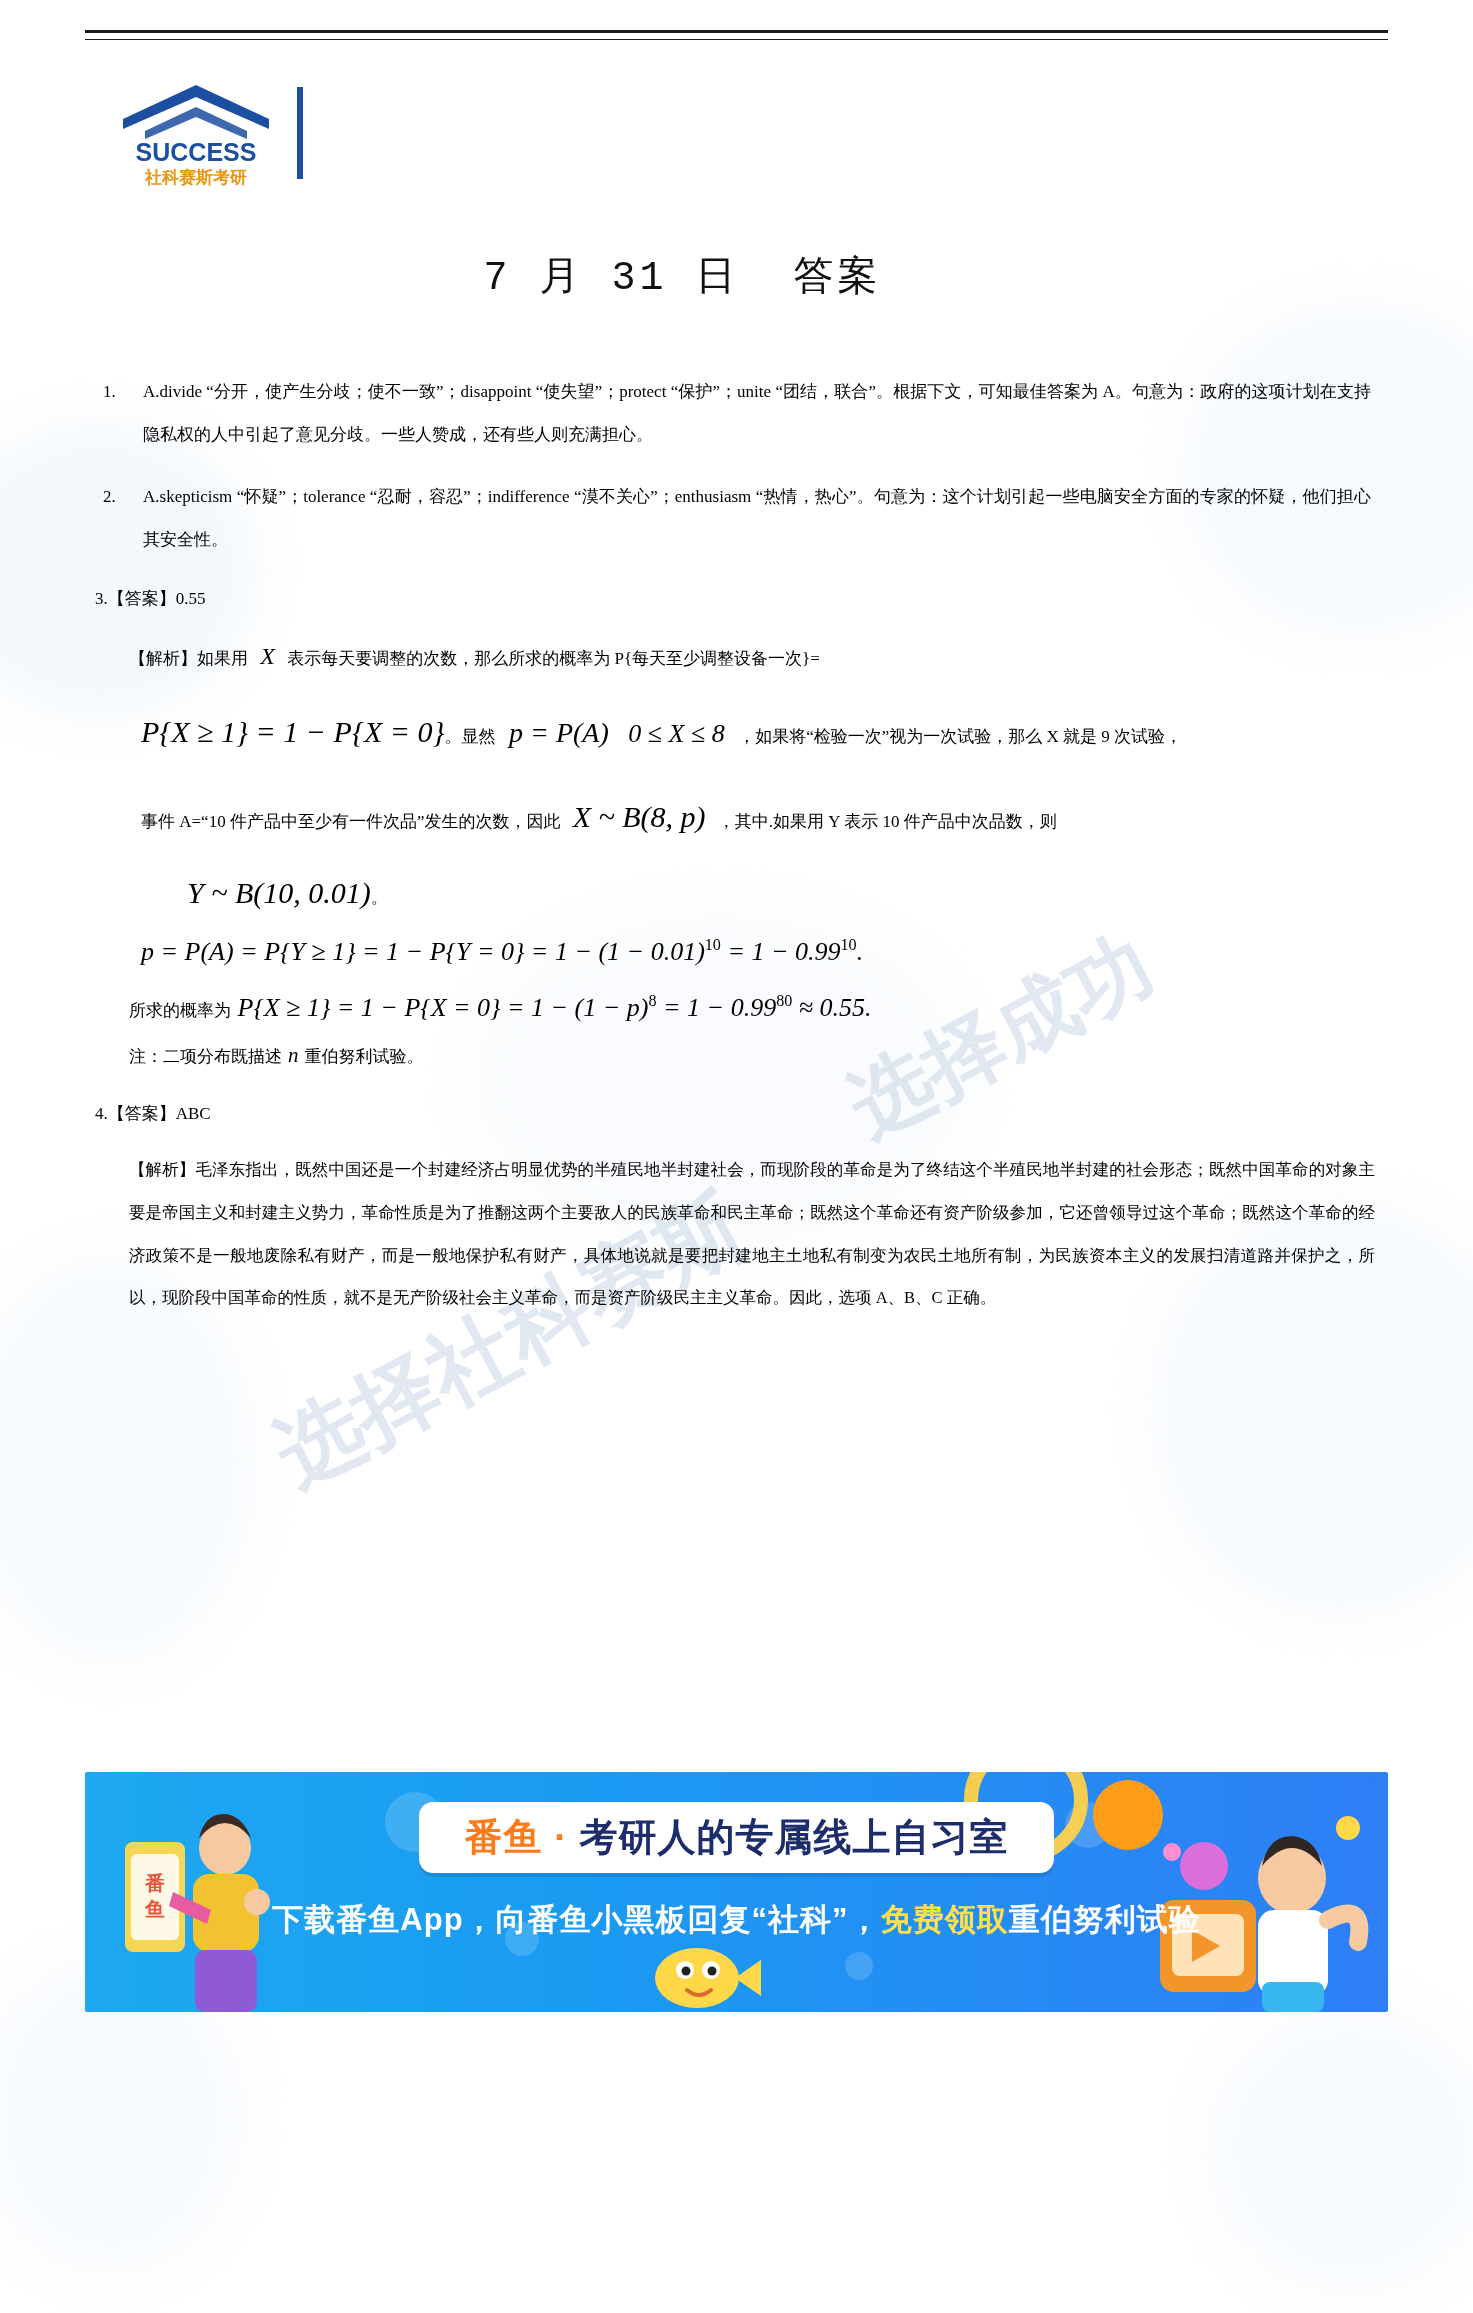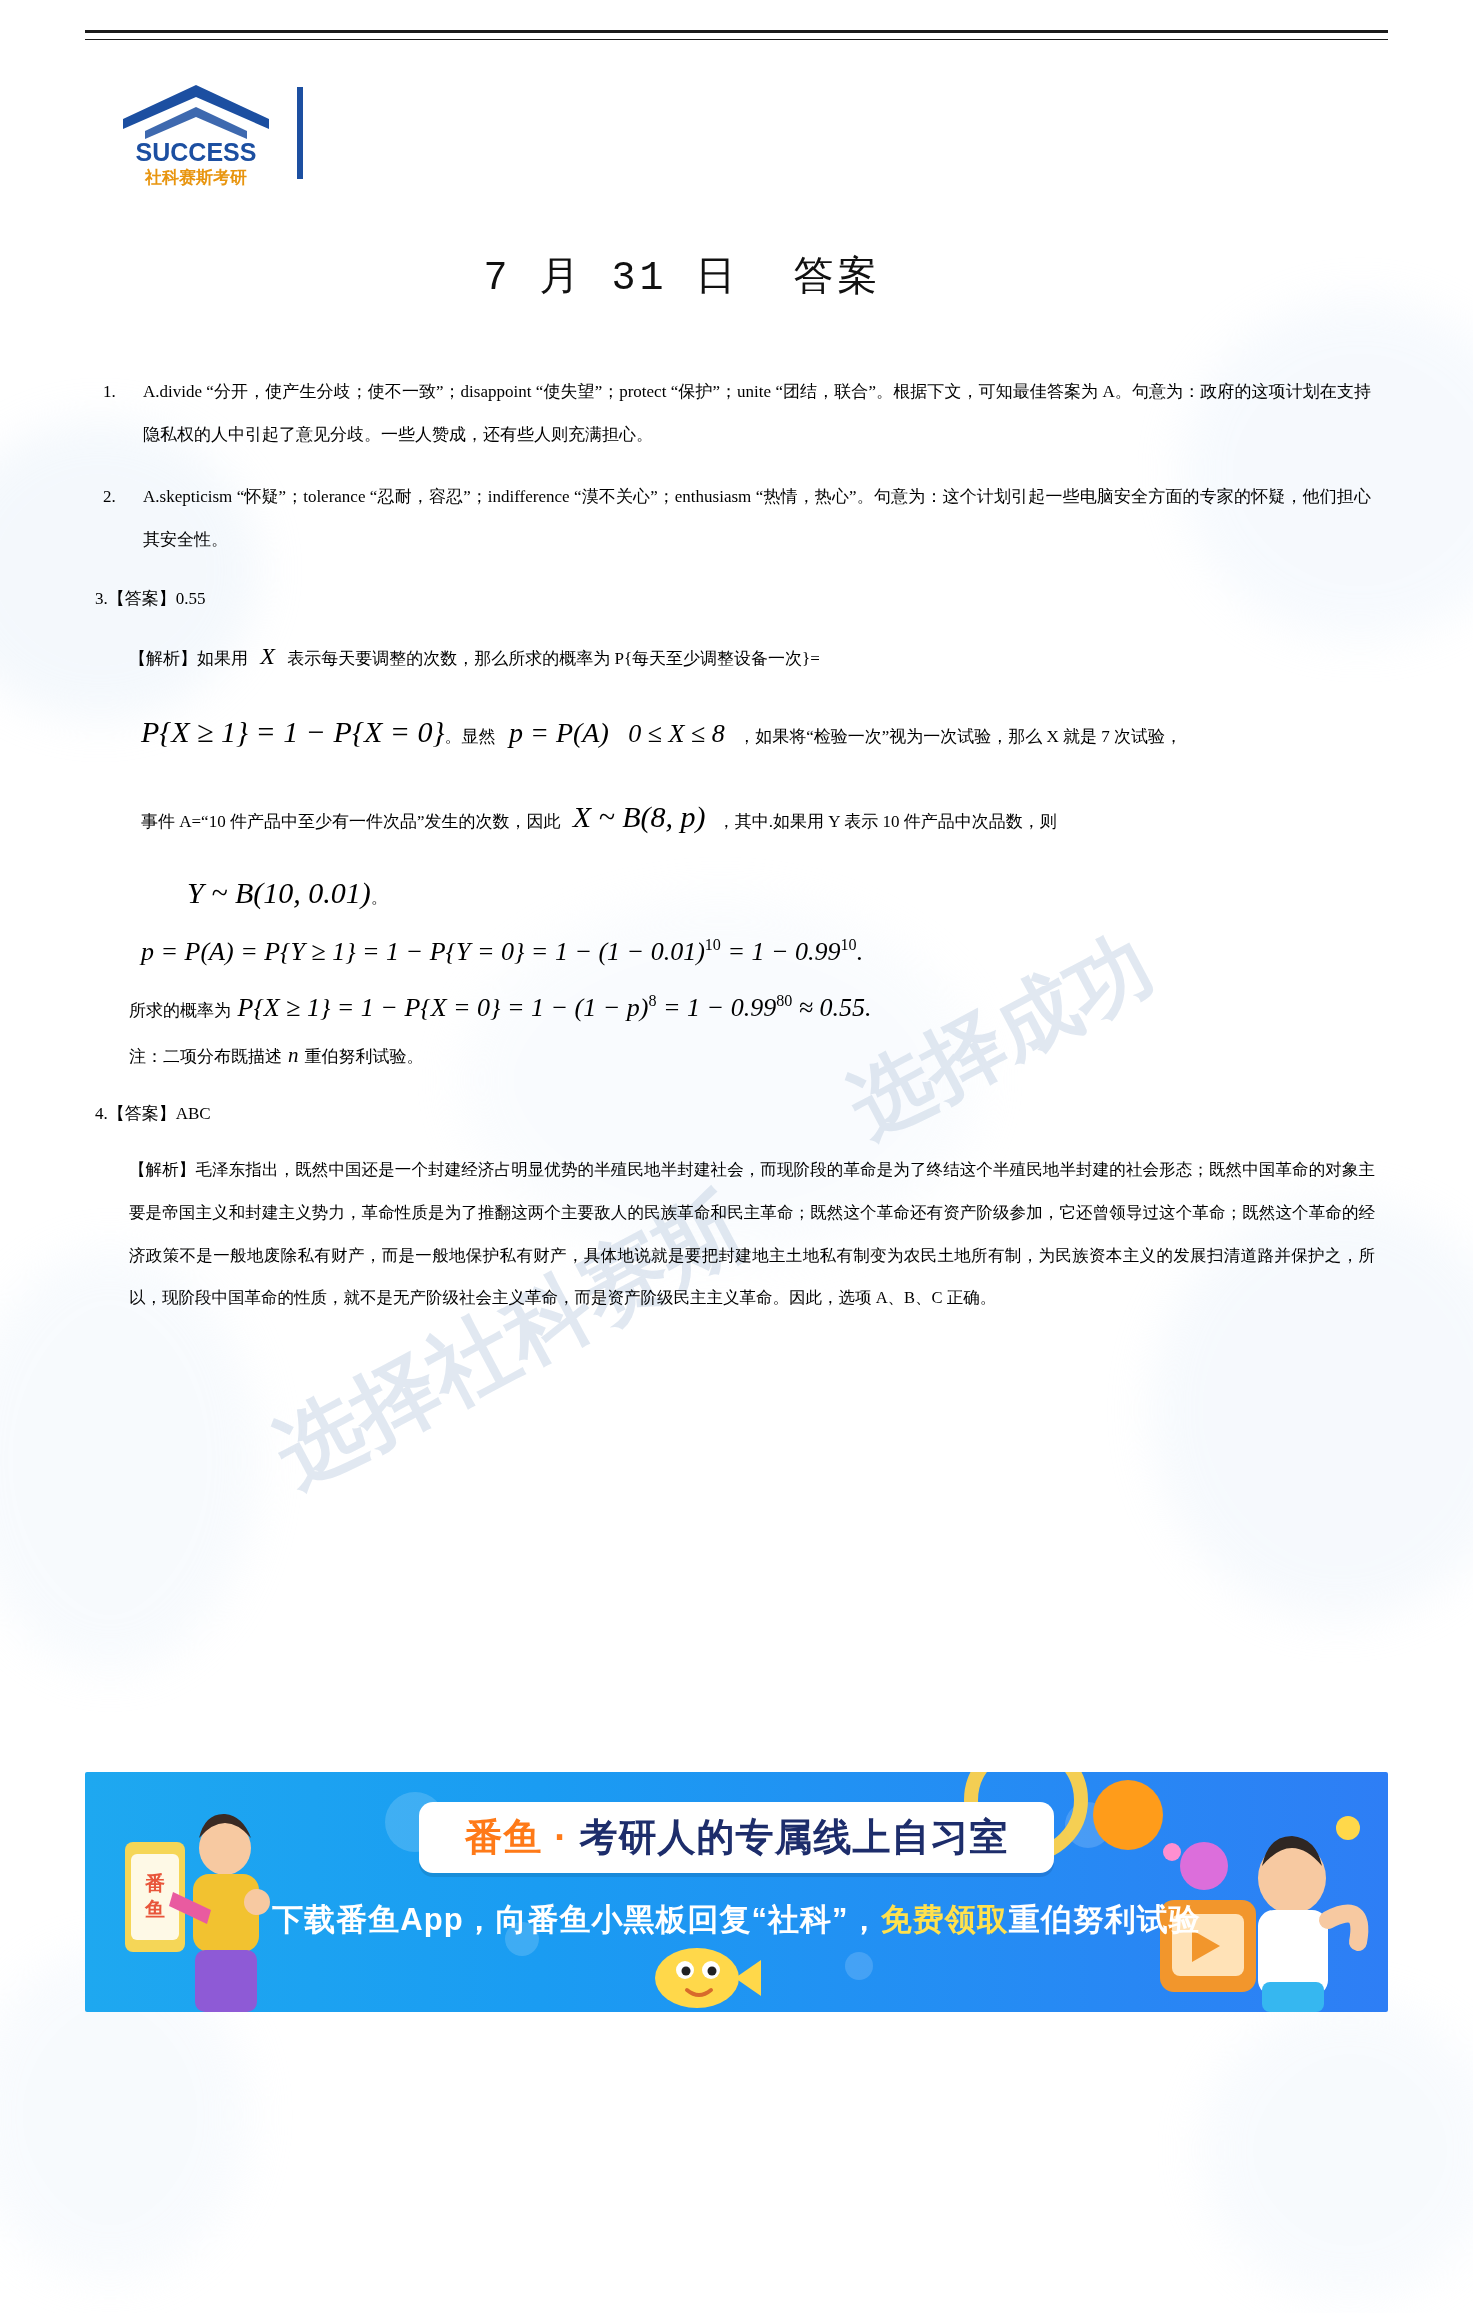--- a/index.html
+++ b/index.html
@@ -336,21 +336,21 @@
     <div class="exp-block">
       <span>【解析】如果用</span>
       <span class="mi mmed" style="padding:0 8px;">X</span>
       <span>表示每天要调整的次数，那么所求的概率为 P{每天至少调整设备一次}=</span>
     </div>
 
     <div class="eq-row">
       <span class="mathline">P{X ≥ 1} = 1 − P{X = 0}</span><span class="txt">。显然</span>
       <span class="mathline" style="font-size:28px;padding:0 6px;">p = P(A)</span>
       <span class="mathline" style="font-size:26px;padding:0 6px;">0 ≤ X ≤ 8</span>
-      <span class="txt">，如果将“检验一次”视为一次试验，那么 X 就是 7 次试验，</span>
+      <span class="txt">，如果将“检验一次”视为一次试验，那么 X 就是 9 次试验，</span>
     </div>
 
     <div class="exp-block" style="padding-left:46px;">
       <span>事件 A=“10 件产品中至少有一件次品”发生的次数，因此</span>
       <span class="mathline mbig" style="padding:0 8px;">X ~ B(8, p)</span>
       <span>，其中.如果用 Y 表示 10 件产品中次品数，则</span>
     </div>
 
     <div class="eq-row2">
       <span class="mathline">Y ~ B(10, 0.01)</span><span class="inline-note">。</span>

